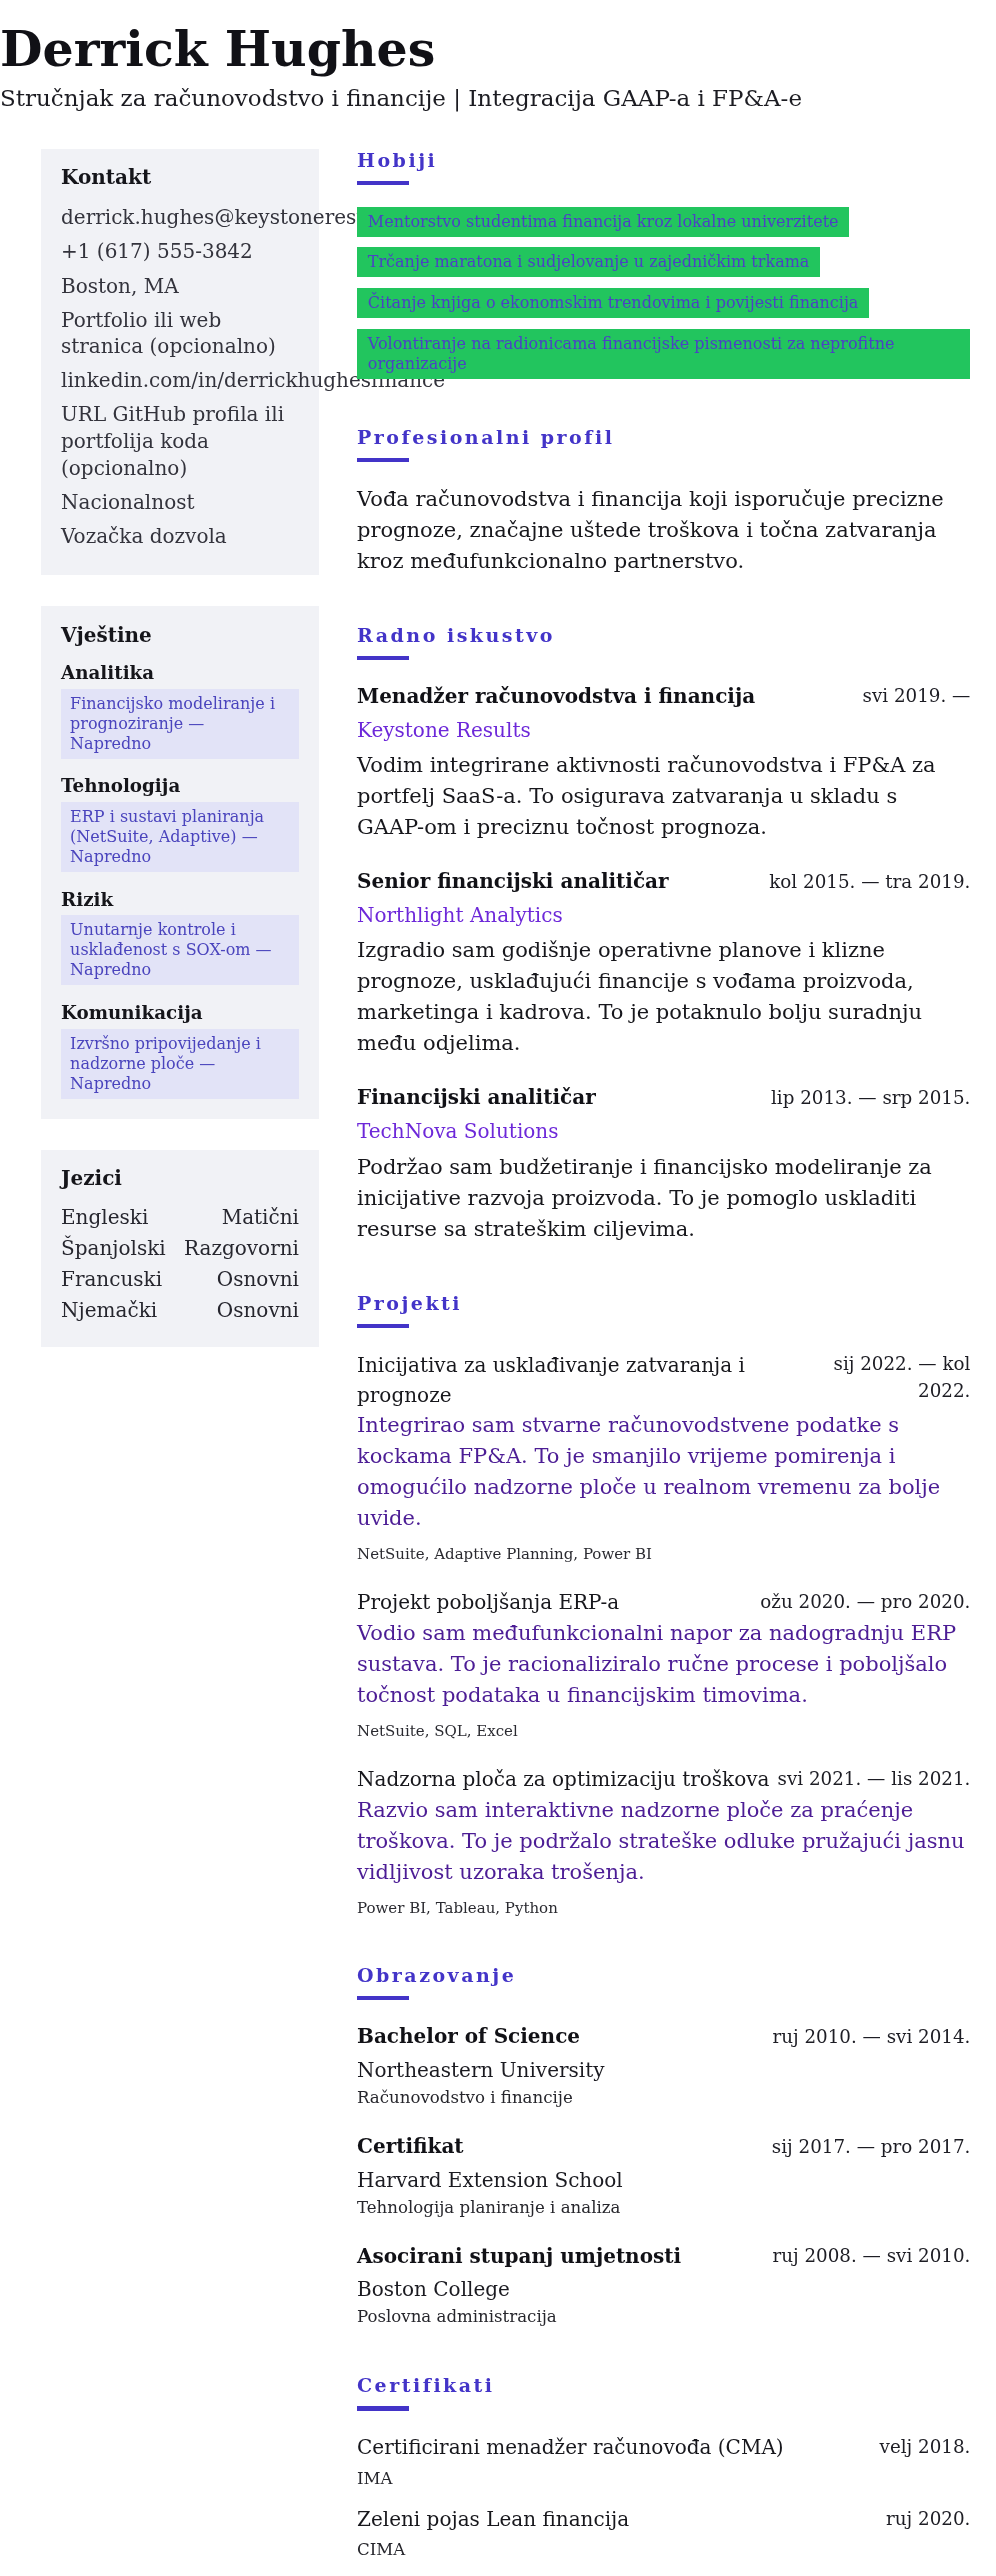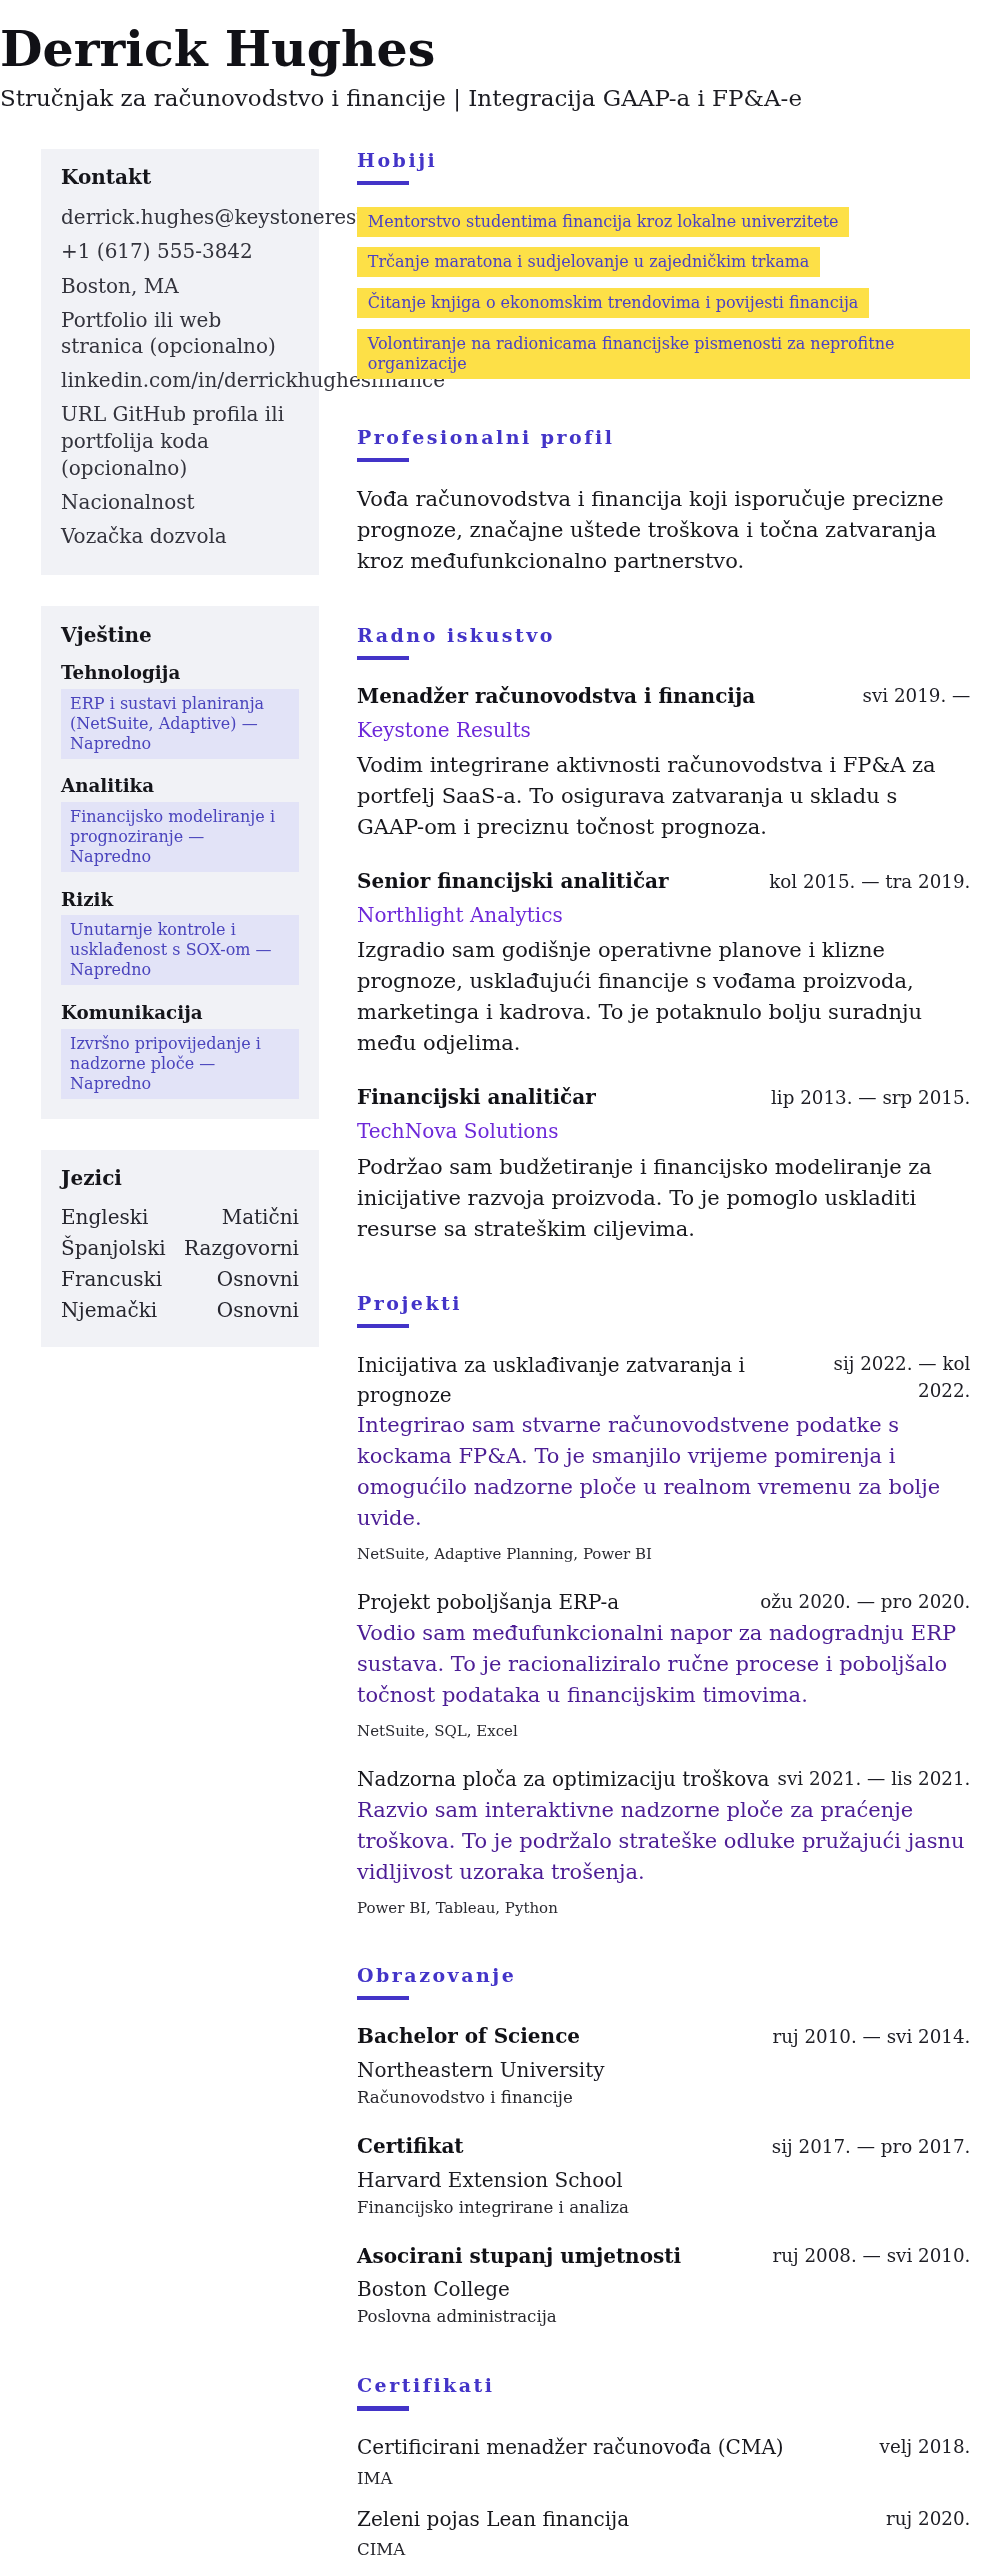--- a/index.html
+++ b/index.html
@@ -29,21 +29,21 @@
 
   .lang-row{display:flex;justify-content:space-between;font-size:20px;line-height:25px;
             margin-bottom:5.8px;color:#26262e;}
   .lang-level{text-align:right;}
 
   
   section.block{margin-bottom:47px;}
   .block h2{margin:0;font-size:19px;font-weight:bold;letter-spacing:2.5px;color:#4334c8;line-height:23px;}
   .bar{width:52px;height:4.2px;background:#4334c8;margin-top:9.1px;margin-bottom:21.6px;}
 
-  .hobby-badge{display:table;background:#fde047;color:#4b42c4;font-size:16px;line-height:20px;
+  .hobby-badge{display:table;background:#22c55e;color:#4b42c4;font-size:16px;line-height:20px;
                padding:5px 10.8px;margin-bottom:10.8px;max-width:591px;}
   .hobby-badge:last-child{margin-bottom:0;}
 
   .profile-text{margin:0;font-size:21px;line-height:31px;color:#17171c;max-width:613px;}
 
   .entry{margin-bottom:24px;}
   .entry-head{display:flex;gap:4px;align-items:flex-start;}
   .role{flex:1 1 auto;font-size:20px;font-weight:bold;line-height:28px;color:#111116;}
   .plain-role{flex:1 1 auto;font-size:20px;font-weight:normal;line-height:30px;color:#17171c;}
   .dates{flex:0 1 auto;text-align:right;font-size:18.3px;line-height:26.6px;color:#1d1d24;padding-top:1.7px;}
@@ -78,26 +78,26 @@
         <div class="c-item">Portfolio ili web stranica (opcionalno)</div>
         <div class="c-item nowrap">linkedin.com/in/derrickhughesfinance</div>
         <div class="c-item">URL GitHub profila ili portfolija koda (opcionalno)</div>
         <div class="c-item">Nacionalnost</div>
         <div class="c-item">Vozačka dozvola</div>
       </section>
 
       <section class="side-box">
         <h3>Vještine</h3>
         <div class="skill-group">
+          <div class="skill-label">Analitika</div>
+          <div class="skill-badge">Financijsko modeliranje i prognoziranje — Napredno</div>
+        </div>
+        <div class="skill-group">
           <div class="skill-label">Tehnologija</div>
           <div class="skill-badge">ERP i sustavi planiranja (NetSuite, Adaptive) — Napredno</div>
-        </div>
-        <div class="skill-group">
-          <div class="skill-label">Analitika</div>
-          <div class="skill-badge">Financijsko modeliranje i prognoziranje — Napredno</div>
         </div>
         <div class="skill-group">
           <div class="skill-label">Rizik</div>
           <div class="skill-badge">Unutarnje kontrole i usklađenost s SOX-om — Napredno</div>
         </div>
         <div class="skill-group">
           <div class="skill-label">Komunikacija</div>
           <div class="skill-badge">Izvršno pripovijedanje i nadzorne ploče — Napredno</div>
         </div>
       </section>
@@ -217,21 +217,21 @@
           <div class="school">Northeastern University</div>
           <div class="field">Računovodstvo i financije</div>
         </article>
 
         <article class="entry">
           <div class="entry-head">
             <div class="role">Certifikat</div>
             <div class="dates">sij 2017. — pro 2017.</div>
           </div>
           <div class="school">Harvard Extension School</div>
-          <div class="field">Financijsko integrirane i analiza</div>
+          <div class="field">Tehnologija planiranje i analiza</div>
         </article>
 
         <article class="entry">
           <div class="entry-head">
             <div class="role">Asocirani stupanj umjetnosti</div>
             <div class="dates">ruj 2008. — svi 2010.</div>
           </div>
           <div class="school">Boston College</div>
           <div class="field">Poslovna administracija</div>
         </article>

